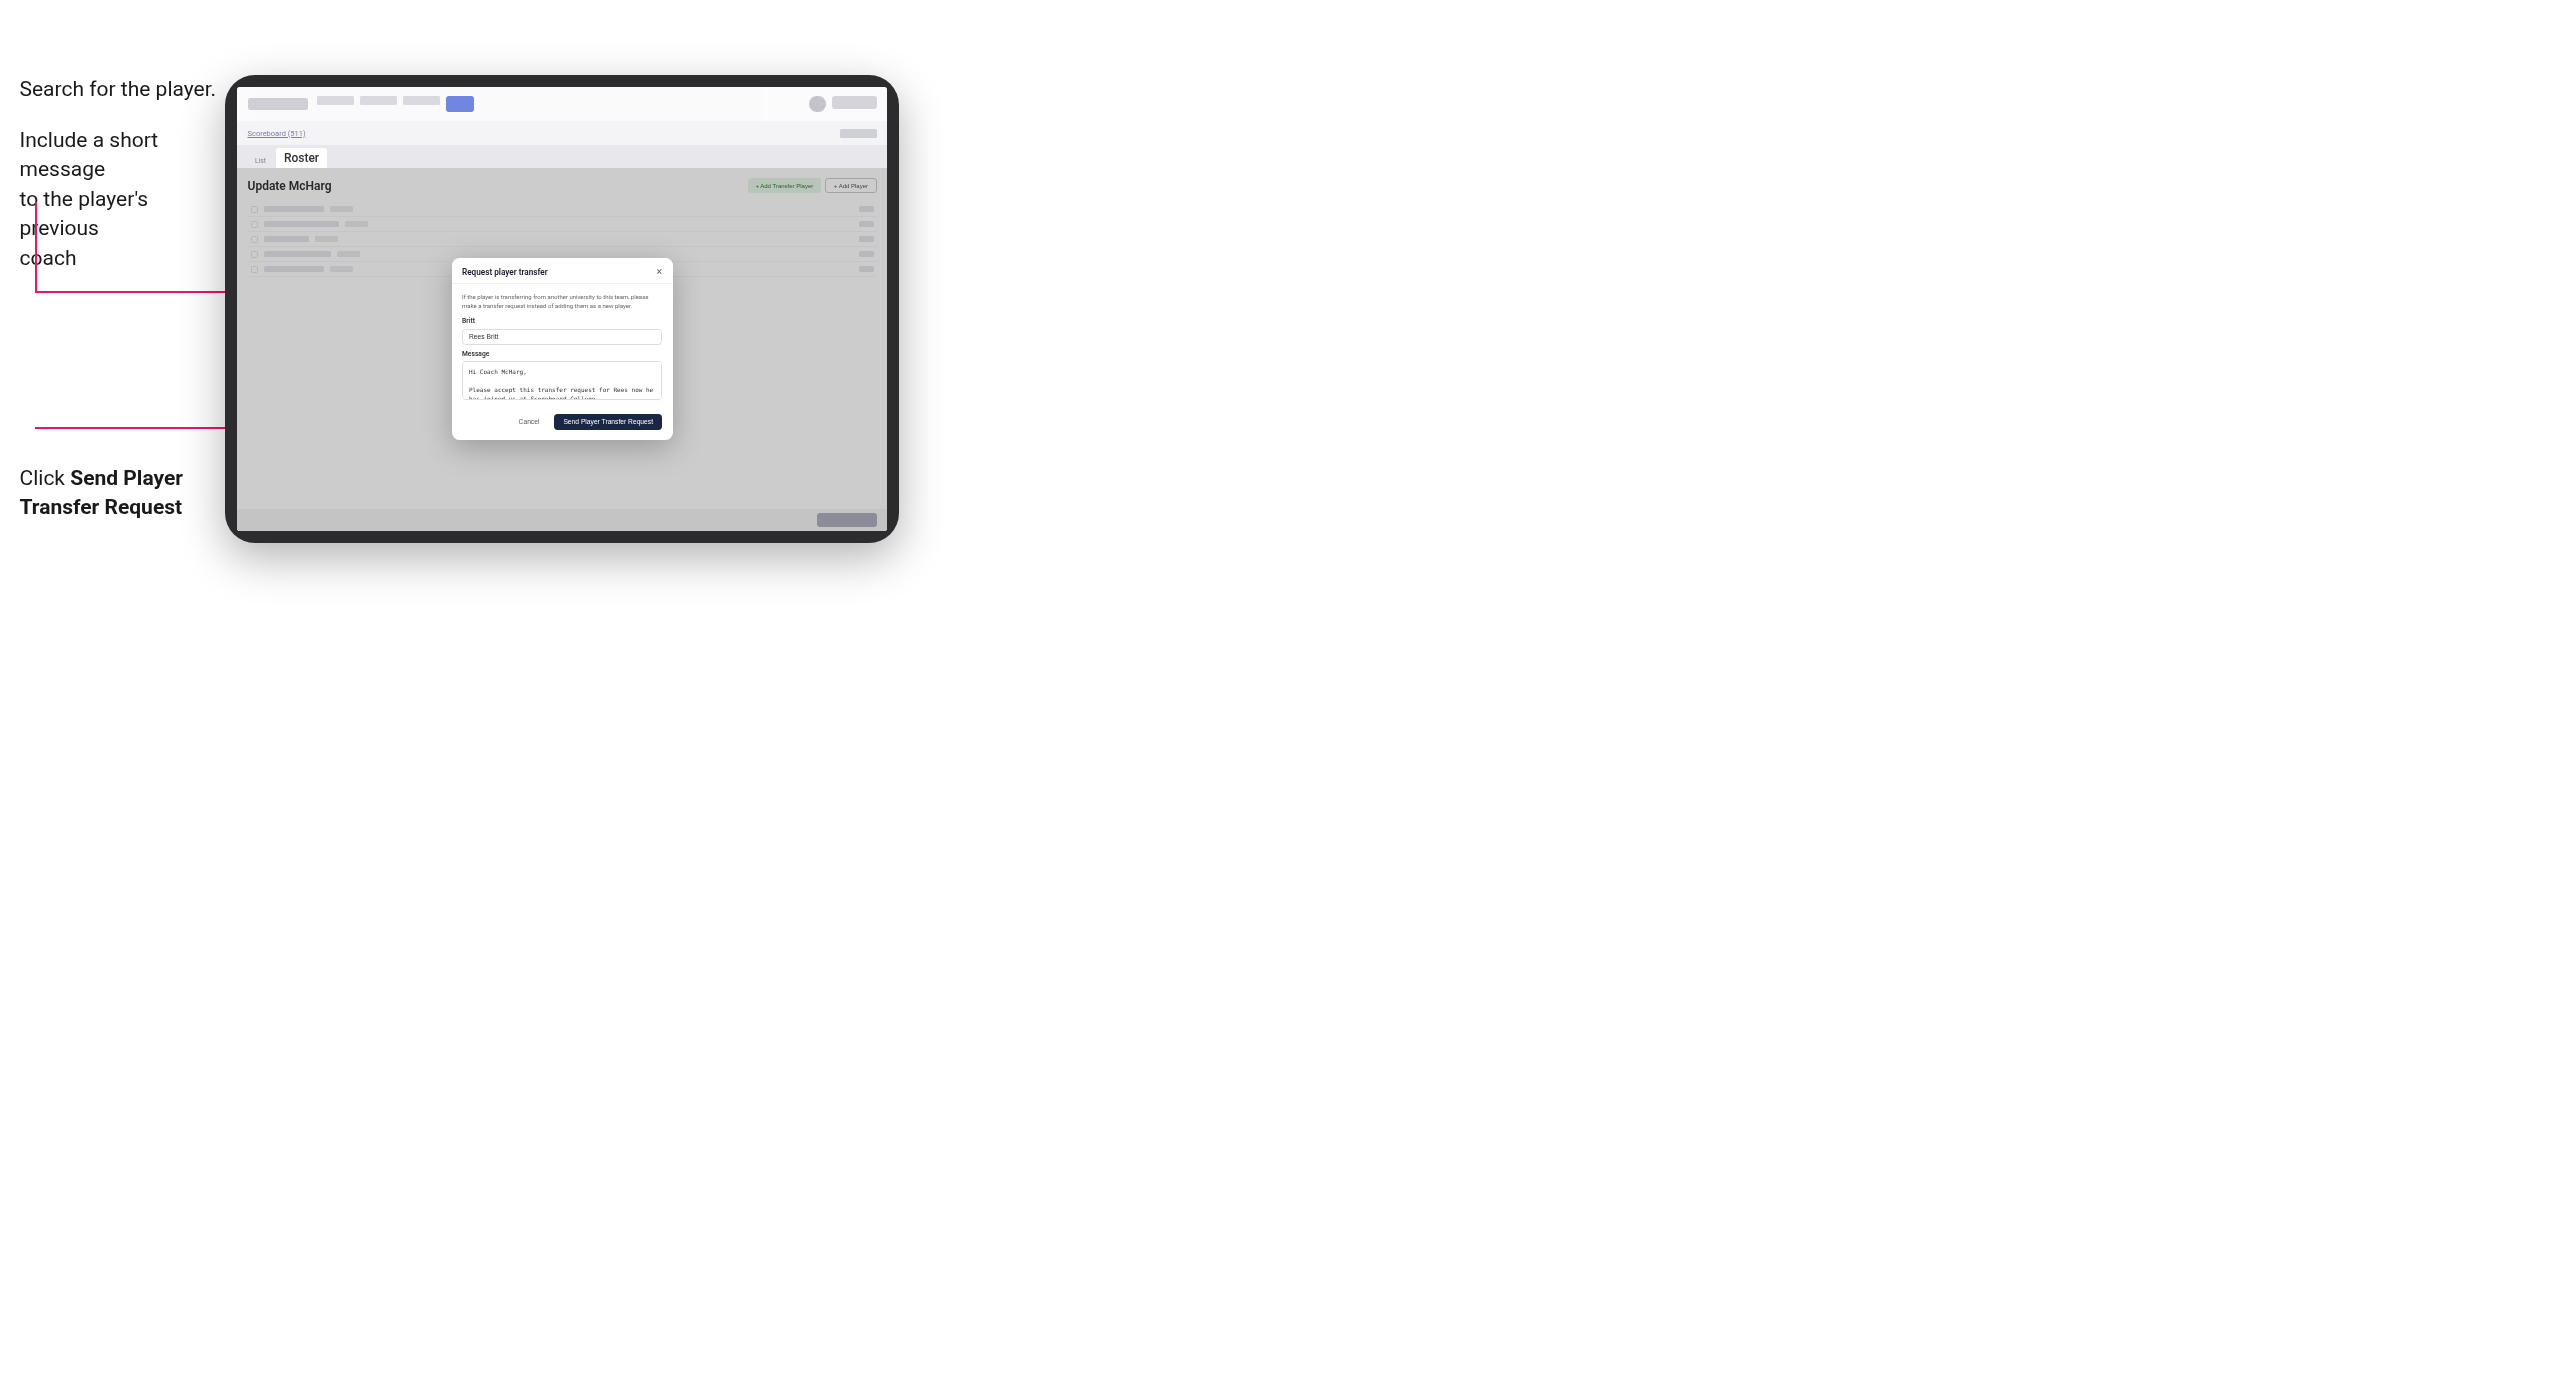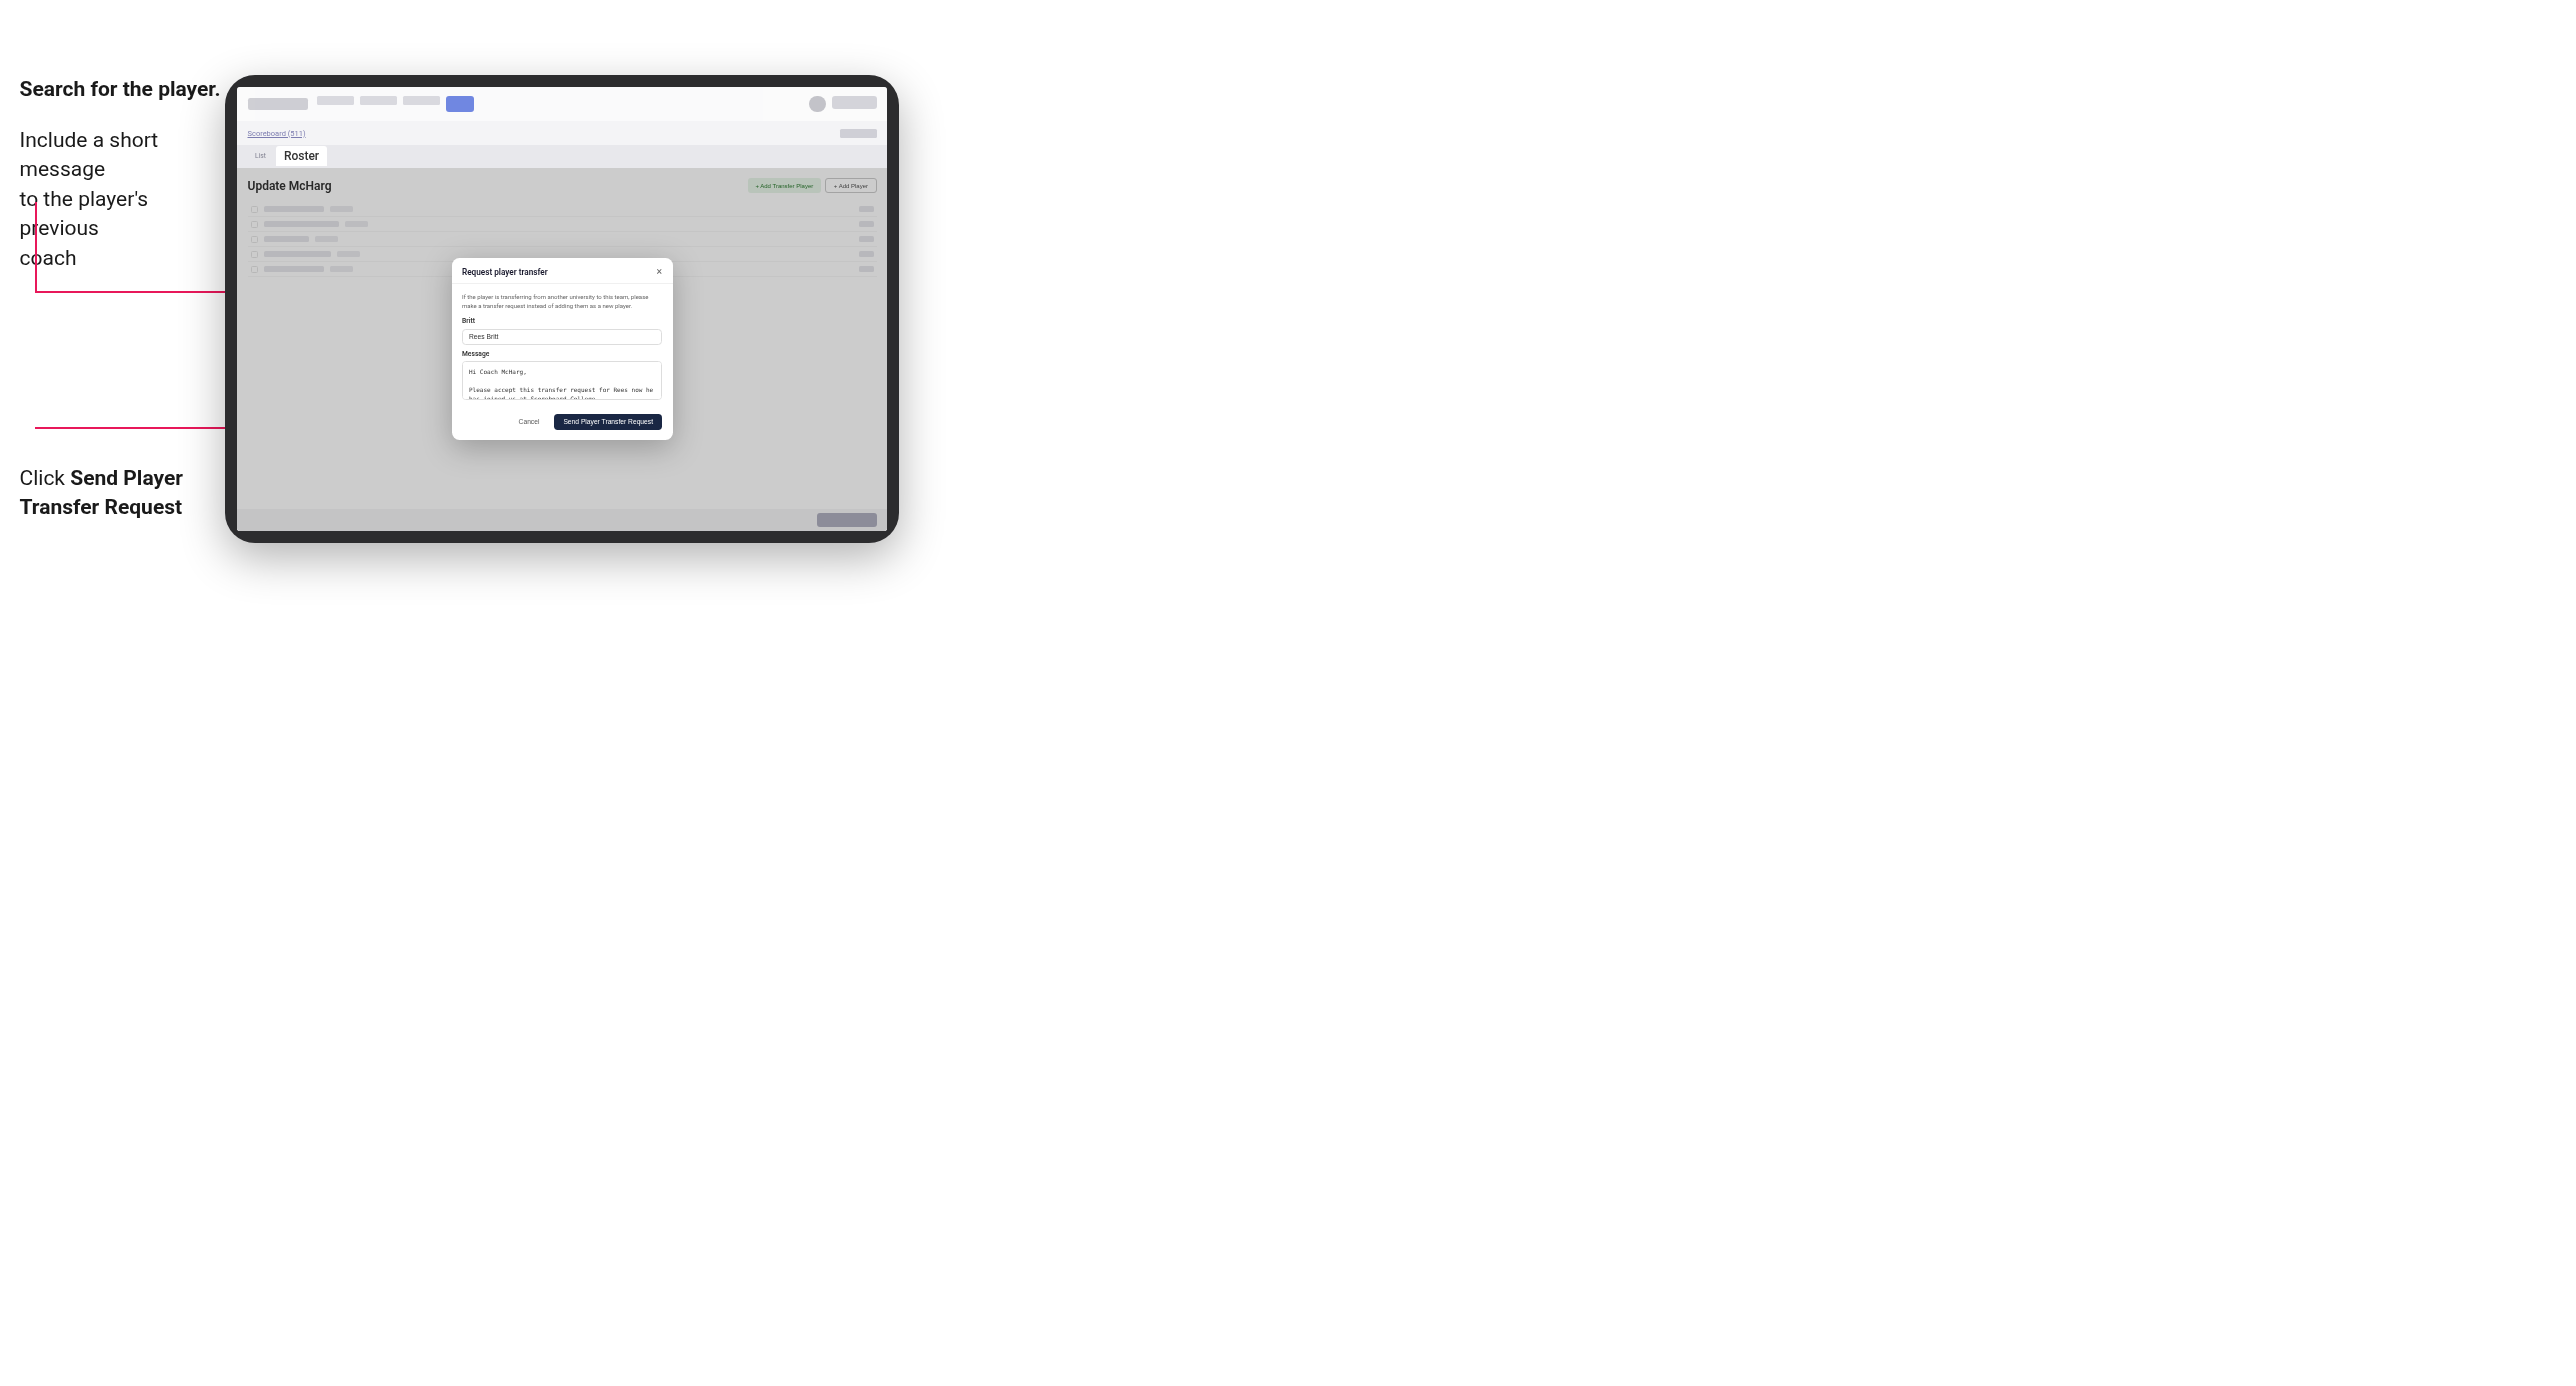--- a/index.html
+++ b/index.html
@@ -21,21 +21,20 @@
       height: 100%;
     }
 
     .annotation-search {
       position: absolute;
       left: 19.5px;
       top: 75px;
       font-size: 21px;
       color: #1a1a1a;
       line-height: 1.4;
-      font-weight: bold;
     }
 
     .annotation-message {
       position: absolute;
       left: 19.5px;
       top: 126px;
       font-size: 21px;
       color: #1a1a1a;
       line-height: 1.4;
       width: 195px;
@@ -218,21 +217,21 @@
       height: 9px;
       background: #c8c8d0;
       border-radius: 1.5px;
     }
 
     
     .tab-bar {
       height: 22.5px;
       background: #e8e8ec;
       display: flex;
-      align-items: center;
+      align-items: flex-end;
       padding: 0 10.5px;
       gap: 3px;
     }
 
     .tab-inactive {
       padding: 3px 7.5px;
       font-size: 6.7px;
       color: #808090;
     }
 

